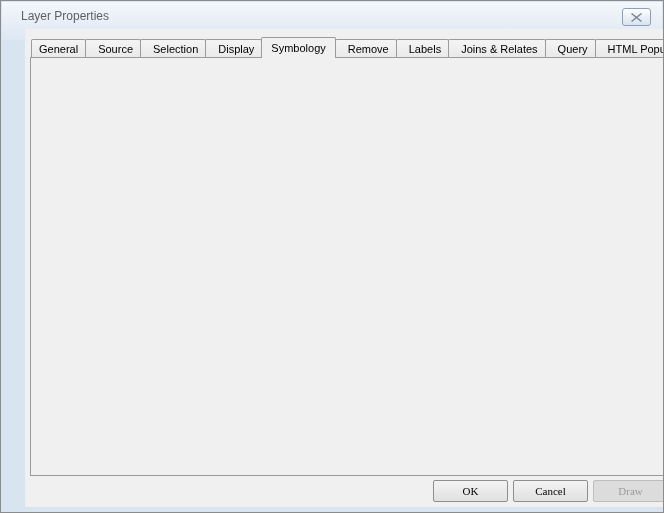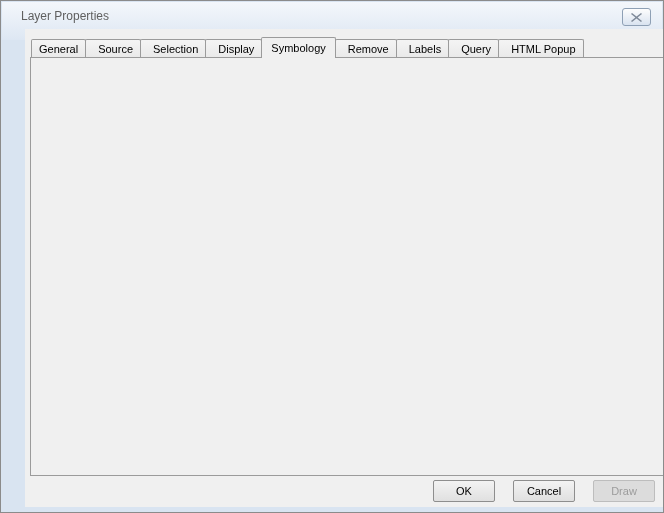--- a/index.html
+++ b/index.html
@@ -114,21 +114,21 @@
     position:absolute; width:22px; height:22px; background:#d9d9d9; border:1px solid #b5b5b5;
     display:flex; align-items:center; justify-content:center; cursor:pointer;
   }
   .up-btn{ left:544px; top:190px; }
   .down-btn{ left:544px; top:222px; }
   .action-btn{ position:absolute; top:318px; width:81px; height:25px; }
   .a1{ left:147px; } .a2{ left:235px; } .a3{ left:323px; } .a4{ left:411px; } .a5{ left:499px; }
   .caret{ margin-left:5px; font-size:9px; }
   .mn{ text-decoration:underline; }
   
-  .dlg-btn{ position:absolute; top:451px; width:62px; height:22px; }
+  .dlg-btn{ position:absolute; top:451px; width:75px; height:22px;font-family:Liberation Serif, serif; }
   .ok-btn{ left:408px; } .cancel-btn{ left:488px; } .apply-btn{ left:568px; }
 </style>
 </head>
 <body>
 
 <div class="window">
   <div class="titlebar">
     <span class="title-text">Layer Properties</span>
     <div class="close-btn">
       <svg width="11" height="9" viewBox="0 0 11 9">
@@ -140,20 +140,21 @@
   <div class="client">
 
     <div class="tabstrip">
       <div class="tab">General</div>
       <div class="tab">Source</div>
       <div class="tab">Selection</div>
       <div class="tab">Display</div>
       <div class="tab active">Symbology</div>
       <div class="tab">Remove</div>
       <div class="tab">Labels</div>
+      <div class="tab">Joins &amp; Relates</div>
       <div class="tab">Query</div>
       <div class="tab">HTML Popup</div>
     </div>
 
     <div class="tabpage"></div>
 
     <span class="show-label">Show:</span>
 
     <div class="tree-panel">
       <div style="padding-top:3px;">

